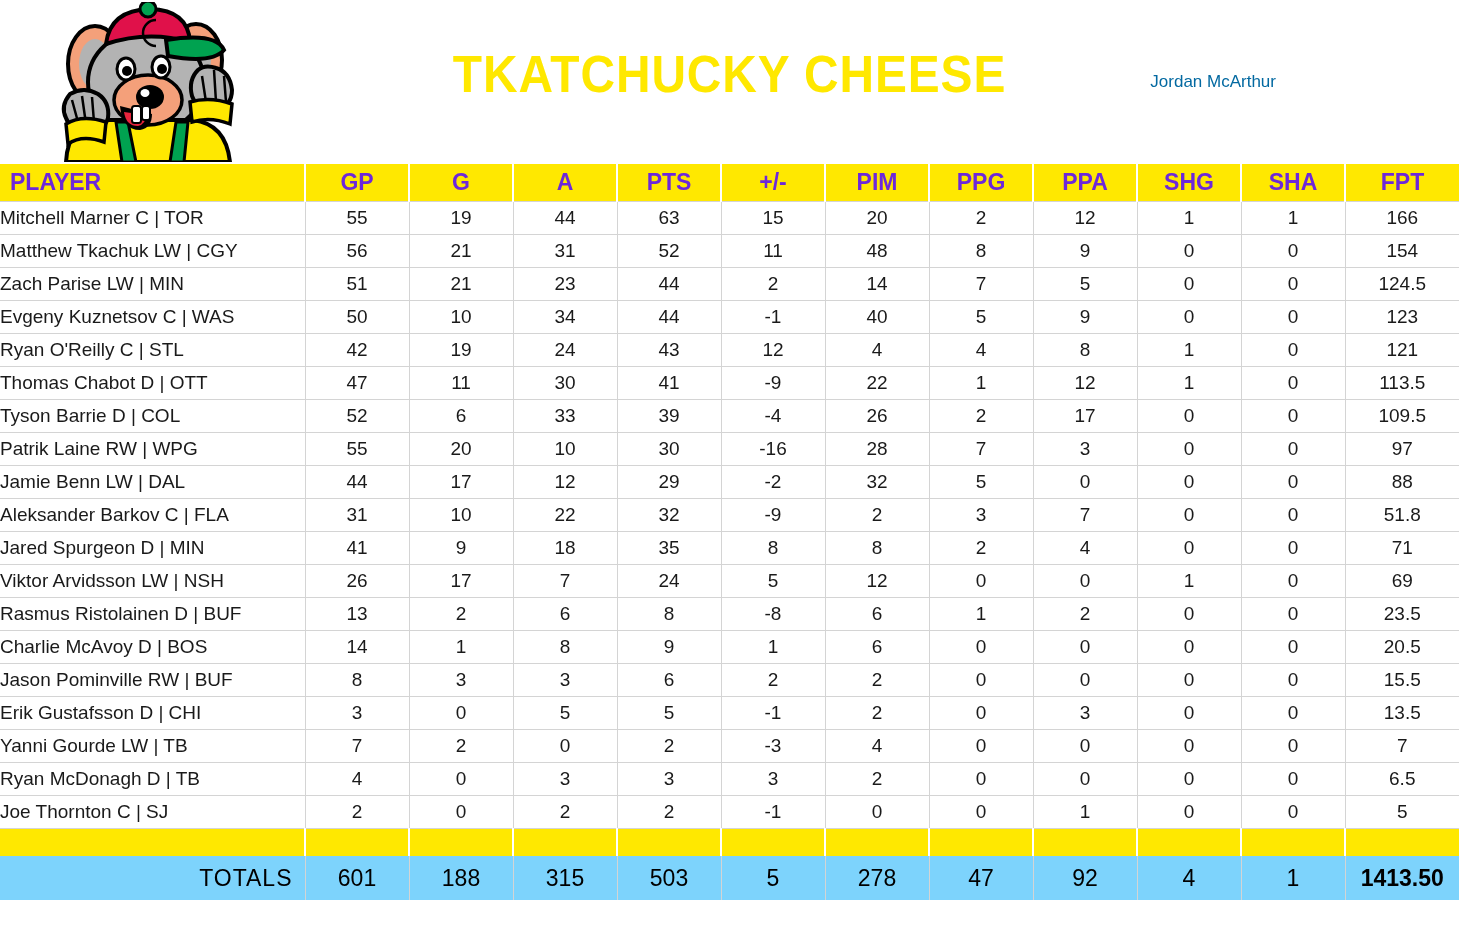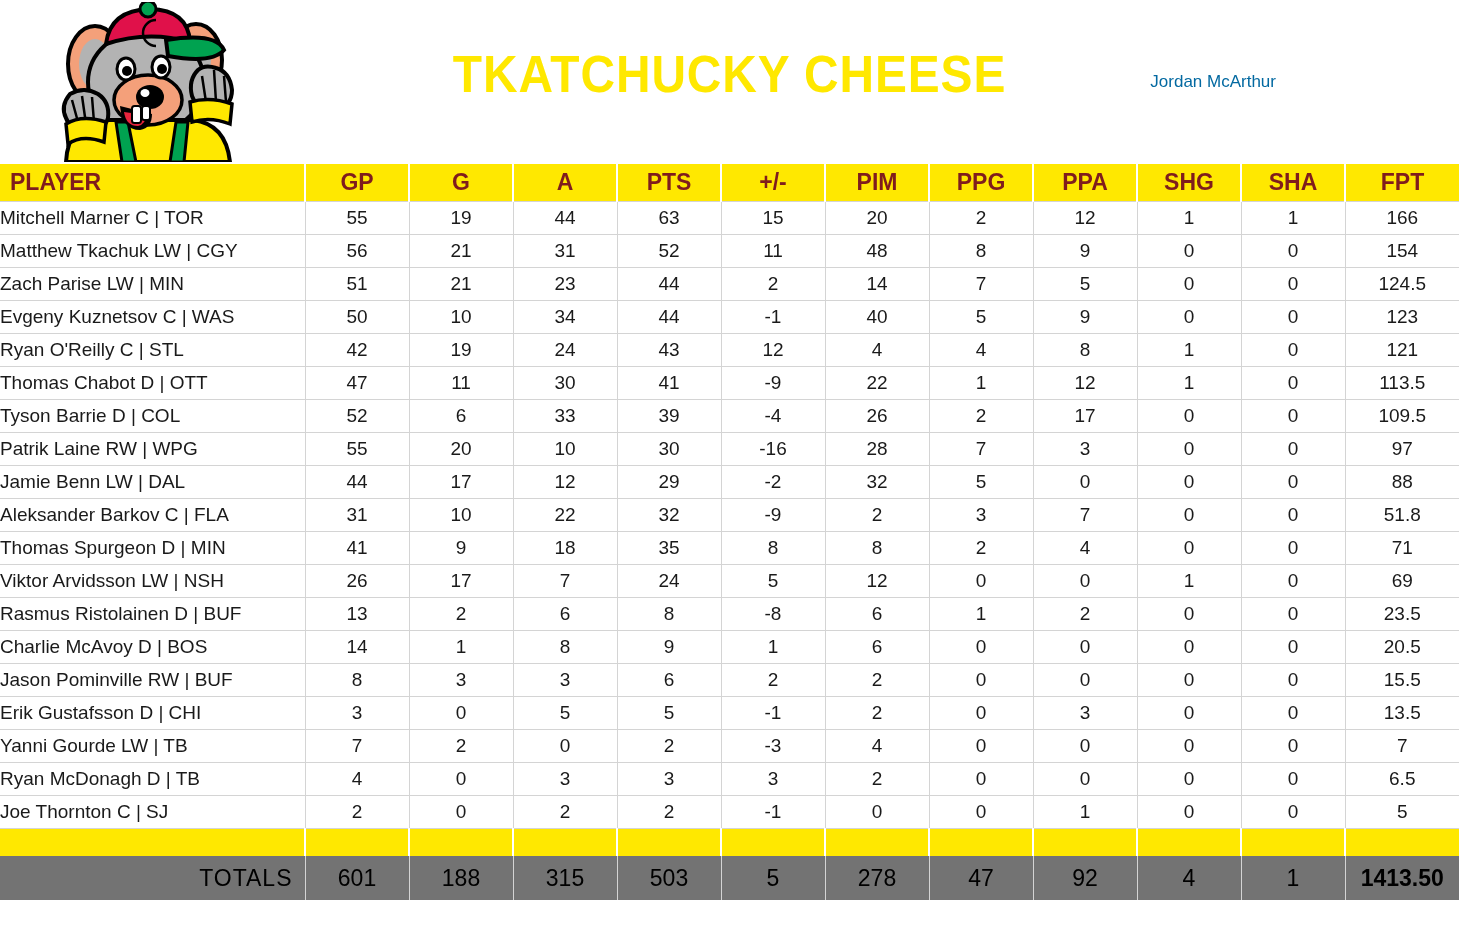--- a/index.html
+++ b/index.html
@@ -62,21 +62,21 @@
     table-layout: fixed;
     width: 1459px;
     font-family: "Liberation Sans", sans-serif;
   }
   #stats-table col.c-player { width: 305px; }
   #stats-table col.c-num    { width: 104px; }
   #stats-table col.c-fpt    { width: 114px; }
 
   thead th {
     background: #ffe800;
-    color: #7f1d1d;
+    color: #6d28d9;
     font-weight: bold;
     font-size: 23px;
     height: 38px;
     padding: 0 6px;
     text-align: center;
     border-left: 2px solid #ffffff;
     border-right: 2px solid #ffffff;
     border-top: 2px solid #ffffff;
     border-bottom: none;
     vertical-align: middle;
@@ -118,21 +118,21 @@
   }
   tr.spacer td.sp-first { border-left: none; }
   tr.spacer td.sp-last  { border-right: none; }
 
   
   tr.totals td {
     height: 44px;
     font-size: 23px;
     color: #000000;
     text-align: center;
-    background: #737373;
+    background: #7dd3fc;
     border-left: 1px solid #d4d4d4;
     border-right: 1px solid #d4d4d4;
     border-top: none;
     border-bottom: none;
     vertical-align: middle;
     white-space: nowrap;
   }
   tr.totals td.tot-label {
     text-align: right;
     padding-right: 12px;
@@ -370,21 +370,21 @@
           <td>32</td>
           <td>-9</td>
           <td>2</td>
           <td>3</td>
           <td>7</td>
           <td>0</td>
           <td>0</td>
           <td class="cell-fpt">51.8</td>
         </tr>
         <tr>
-          <td class="cell-player">Thomas Spurgeon D | MIN</td>
+          <td class="cell-player">Jared Spurgeon D | MIN</td>
           <td>41</td>
           <td>9</td>
           <td>18</td>
           <td>35</td>
           <td>8</td>
           <td>8</td>
           <td>2</td>
           <td>4</td>
           <td>0</td>
           <td>0</td>

